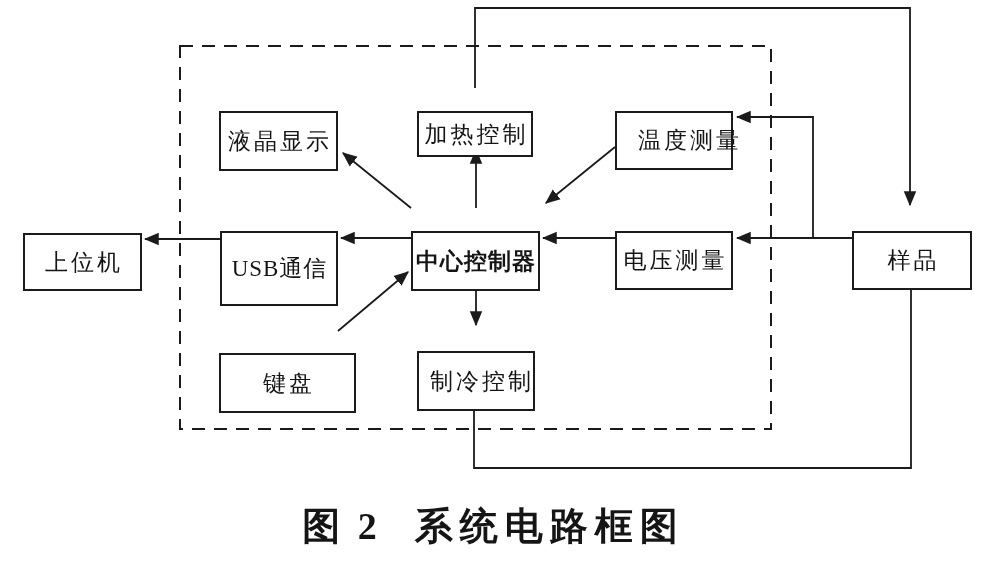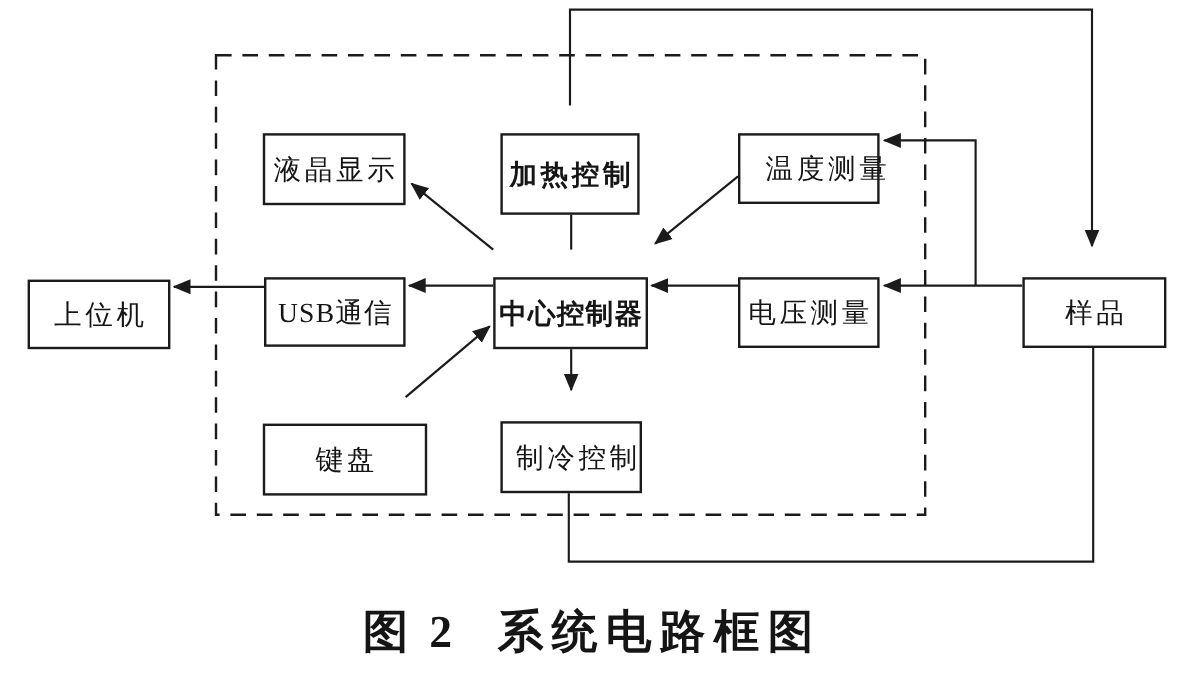--- a/index.html
+++ b/index.html
@@ -101,29 +101,29 @@
   </svg>
 
   <div class="node" style="left:23px;  top:210px; width:119px; height:58px;">
     <span>上位机</span>
   </div>
 
   <div class="node" style="left:219px; top:88px;  width:119px; height:60px;">
     <span>液晶显示</span>
   </div>
 
-  <div class="node tight" style="left:220px; top:208px; width:118px; height:58px;">
+  <div class="node tight" style="left:220px; top:208px; width:118px; height:75px;">
     <span>USB通信</span>
   </div>
 
   <div class="node" style="left:219px; top:330px; width:137px; height:60px;">
     <span>键盘</span>
   </div>
 
-  <div class="node" style="left:417px; top:88px;  width:116px; height:68px;font-weight:bold;">
+  <div class="node" style="left:417px; top:88px;  width:116px; height:46px;">
     <span>加热控制</span>
   </div>
 
   <div class="node tight" style="left:411px; top:208px; width:129px; height:60px;font-weight:bold;">
     <span>中心控制器</span>
   </div>
 
   <div class="node" style="left:417px; top:328px; width:118px; height:60px;padding-left:12px;">
     <span>制冷控制</span>
   </div>

